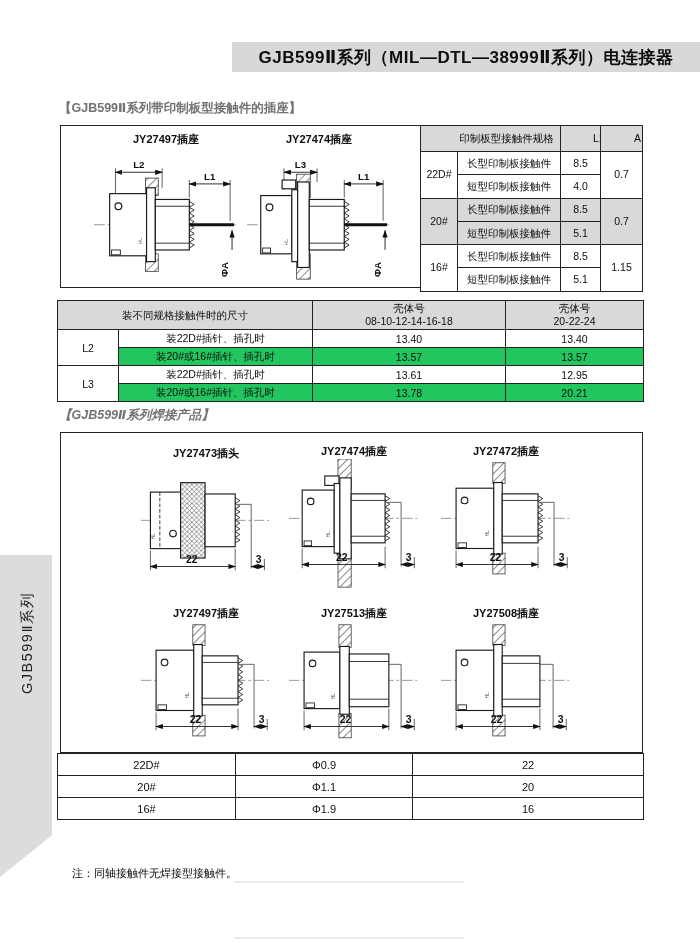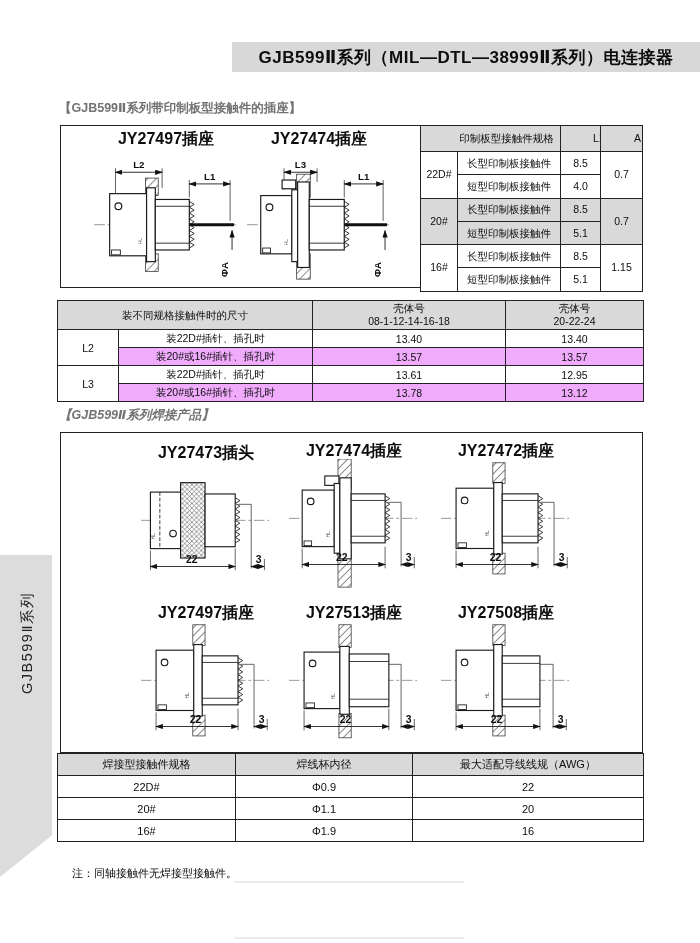--- a/index.html
+++ b/index.html
@@ -22,41 +22,41 @@
   #sec2-title{top:407px;font-style:italic;}
 
   .frame{position:absolute;border:1.5px solid #222;background:#fff;box-sizing:border-box;}
   #box1{left:60px;top:125px;width:583px;height:163px;}
   #box2{left:60px;top:432px;width:583px;height:321px;}
 
   table{border-collapse:collapse;table-layout:fixed;position:absolute;background:#fff;}
   td{border:1px solid #222;text-align:center;vertical-align:middle;padding:0;overflow:hidden;
      color:#0d0d0d;}
   .shade{background:#d9d9d9;}
-  .shade2{background:#f0abfc;}
+  .shade2{background:#22c55e;}
 
   #spec-table{right:-1px;top:-1px;width:222px;font-size:10.5px;border:1.5px solid #222;}
   #spec-table td{height:22.3px;line-height:1.05;}
   #spec-table tr.hdr td{height:25px;padding-left:32px;}
 
   #dims-table{left:57px;top:300px;width:586px;font-size:10.5px;border:1.5px solid #222;}
   #dims-table td{height:17px;}
   #dims-table tr.hdr td{height:28px;line-height:1.2;}
 
   #weld-table{left:57px;top:753px;width:586px;font-size:11px;border:1.5px solid #222;}
   #weld-table td{height:21px;}
 
   .note{position:absolute;left:72px;top:866px;font-size:11px;color:#0d0d0d;}
   .hr-faint{position:absolute;left:234px;width:230px;height:2px;background:#ececec;}
   #hr1{top:881px;} #hr2{top:937px;}
 
   
   .diag1{position:absolute;width:160px;}
   #diag-497{left:25px;top:5px;} #diag-474{left:178px;top:5px;}
-  .dlabel{text-align:center;font-size:16px;font-weight:bold;height:16px;line-height:16px;color:#0d0d0d;}
+  .dlabel{text-align:center;font-size:11px;font-weight:bold;height:16px;line-height:16px;color:#0d0d0d;}
   .dsvg1{width:160px;height:136px;display:block;}
   .cell2{position:absolute;width:150px;}
   #c2-1{left:70px;top:12px;} #c2-2{left:218px;top:10px;} #c2-3{left:370px;top:10px;}
   #c2-4{left:70px;top:172px;} #c2-5{left:218px;top:172px;} #c2-6{left:370px;top:172px;}
   .dsvg{width:150px;height:130px;display:block;}
 
   
   .pt{fill:#fff;stroke:#1a1a1a;stroke-width:1.2;}
   .kn{fill:url(#xh);stroke:#1a1a1a;stroke-width:1.2;}
   .ha{fill:url(#hp);stroke:#333;stroke-width:.8;}
@@ -215,21 +215,21 @@
         <col style="width:61px">
         <col style="width:194px">
         <col style="width:193px">
         <col style="width:138px">
       </colgroup>
     <tbody>
         <tr class="hdr">
       <td colspan="2" class="shade">装不同规格接触件时的尺寸</td>
       <td class="shade">
         <div>壳体号</div>
-        <div>08-1-12-14-16-18</div>
+        <div>08-10-12-14-16-18</div>
       </td>
       <td class="shade">
         <div>壳体号</div>
         <div>20-22-24</div>
       </td>
     </tr>
     <tr>
       <td rowspan="2">L2</td>
       <td>装22D#插针、插孔时</td>
       <td>13.40</td>
@@ -242,21 +242,21 @@
     </tr>
     <tr>
       <td rowspan="2">L3</td>
       <td>装22D#插针、插孔时</td>
       <td>13.61</td>
       <td>12.95</td>
     </tr>
     <tr>
       <td class="shade2">装20#或16#插针、插孔时</td>
       <td class="shade2">13.78</td>
-      <td class="shade2">13.12</td>
+      <td class="shade2">20.21</td>
     </tr>
   </tbody>
     </table>
 
   <div class="sec-title" id="sec2-title">【GJB599Ⅱ系列焊接产品】</div>
 
   <div class="frame" id="box2">
 
     <div class="cell2" id="c2-1">
       <div class="dlabel">JY27473插头</div>
@@ -411,25 +411,20 @@
     </div>
   </div>
 
   <table id="weld-table">
     <colgroup>
         <col style="width:178px">
         <col style="width:177px">
         <col style="width:231px">
       </colgroup>
     <tbody>
-        <tr class="hdr">
-      <td class="shade">焊接型接触件规格</td>
-      <td class="shade">焊线杯内径</td>
-      <td class="shade">最大适配导线线规（AWG）</td>
-    </tr>
     <tr>
       <td>22D#</td>
       <td>Φ0.9</td>
       <td>22</td>
     </tr>
     <tr>
       <td>20#</td>
       <td>Φ1.1</td>
       <td>20</td>
     </tr>

